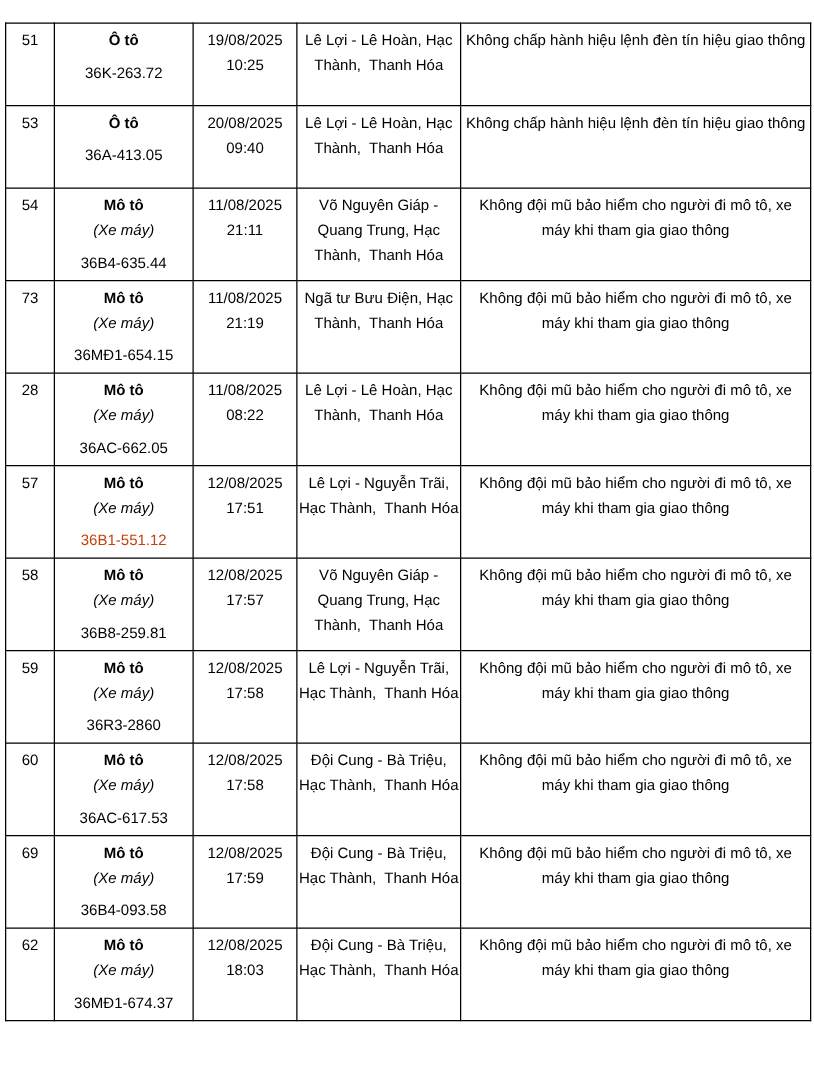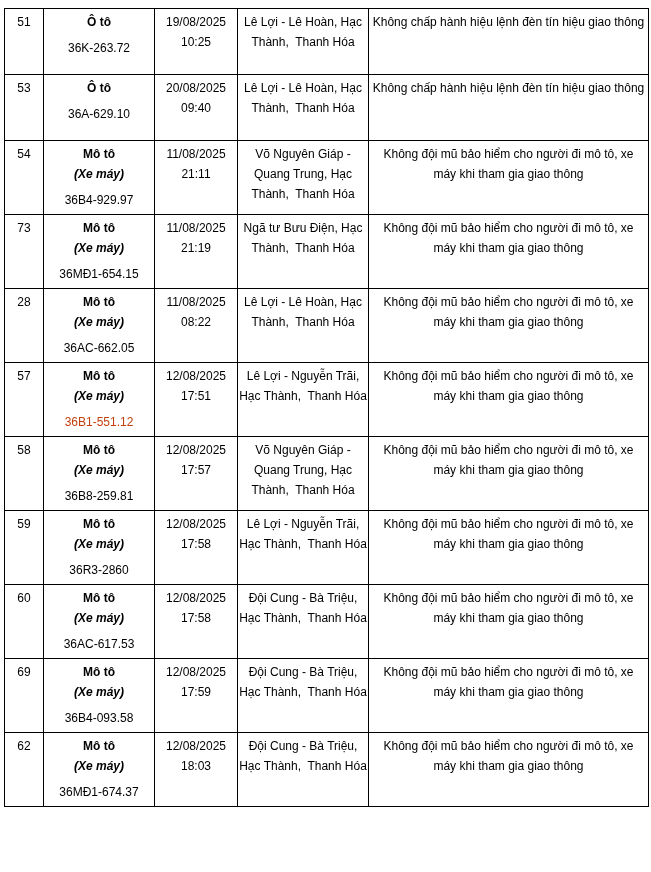--- a/index.html
+++ b/index.html
@@ -10,36 +10,36 @@
     height: 872px;
     font-family: "Liberation Sans", "DejaVu Sans", sans-serif;
     font-size: 12px;
     color: #000000;
     overflow: hidden;
   }
   table.violations {
     border-collapse: collapse;
     table-layout: fixed;
     width: 644px;
-    margin: 8px 0 0 4px;
+    margin: 18px 0 0 4px;
   }
   td {
     border: 1px solid #000000;
     vertical-align: top;
     text-align: center;
     padding: 3px 1px 0 1px;
     line-height: 20px;
     overflow: hidden;
     word-wrap: break-word;
   }
   tr.short { height: 66px; }
   tr.tall  { height: 74px; }
   .c-stt  { }
   .c-veh .veh-name { font-weight: bold; }
-  .c-veh .veh-sub  { font-weight: bold; font-style: italic; }
+  .c-veh .veh-sub  { font-weight: normal; font-style: italic; }
   .c-veh .veh-sub:empty { display: none; }
   .c-veh .plate { margin-top: 6px; }
   .c-vio { padding-left: 2px; padding-right: 2px; }
 </style>
 </head>
 <body>
 
 <table class="violations">
   <colgroup>
     <col style="width:39px">
@@ -63,36 +63,36 @@
     <td class="c-loc">Lê Lợi - Lê Hoàn, Hạc Thành,&nbsp; Thanh Hóa</td>
     <td class="c-vio">Không chấp hành hiệu lệnh đèn tín hiệu giao thông</td>
   </tr>
 
 
   <tr class="short">
     <td class="c-stt">53</td>
     <td class="c-veh">
       <div class="veh-name">Ô tô</div>
 
-      <div class="plate">36A-629.10</div>
+      <div class="plate">36A-413.05</div>
     </td>
     <td class="c-dt">
       <div class="date">20/08/2025</div>
       <div class="time">09:40</div>
     </td>
     <td class="c-loc">Lê Lợi - Lê Hoàn, Hạc Thành,&nbsp; Thanh Hóa</td>
     <td class="c-vio">Không chấp hành hiệu lệnh đèn tín hiệu giao thông</td>
   </tr>
 
   <tr class="tall">
     <td class="c-stt">54</td>
     <td class="c-veh">
       <div class="veh-name">Mô tô</div>
       <div class="veh-sub">(Xe máy)</div>
-      <div class="plate">36B4-929.97</div>
+      <div class="plate">36B4-635.44</div>
     </td>
     <td class="c-dt">
       <div class="date">11/08/2025</div>
       <div class="time">21:11</div>
     </td>
     <td class="c-loc">Võ Nguyên Giáp - Quang Trung, Hạc Thành,&nbsp; Thanh Hóa</td>
     <td class="c-vio">Không đội mũ bảo hiểm cho người đi mô tô, xe máy khi tham gia giao thông</td>
   </tr>
 
   <tr class="tall">

